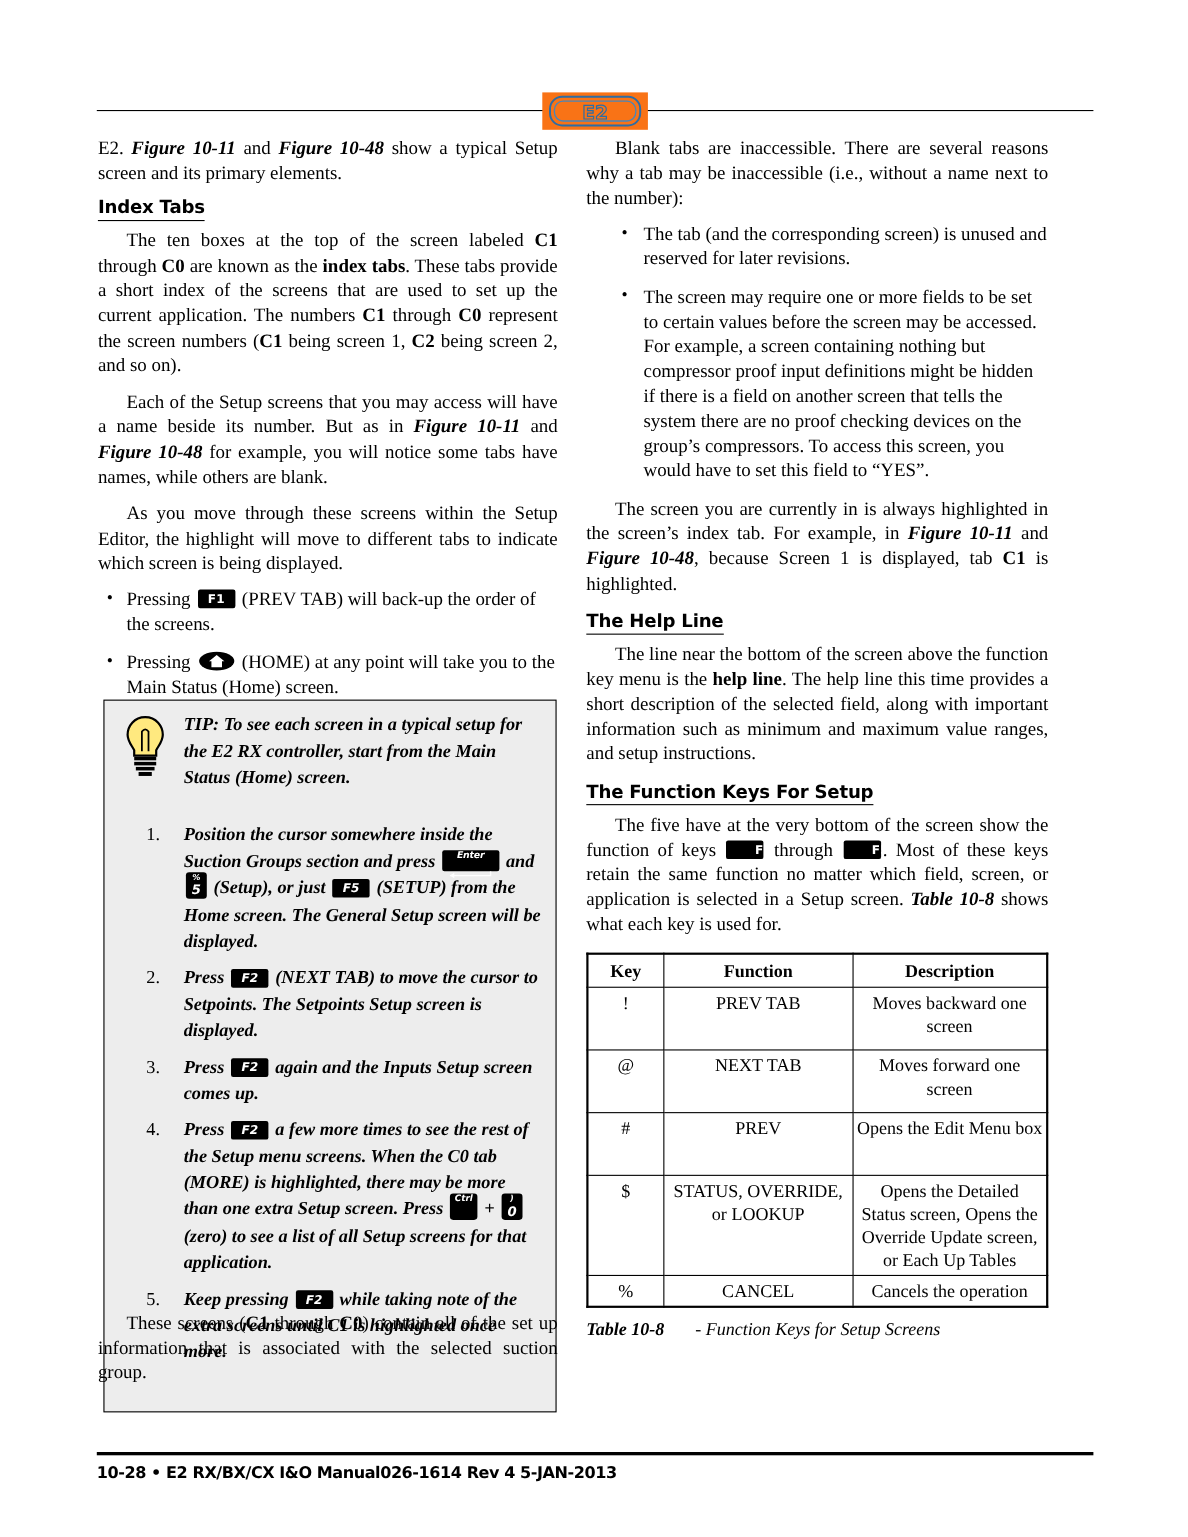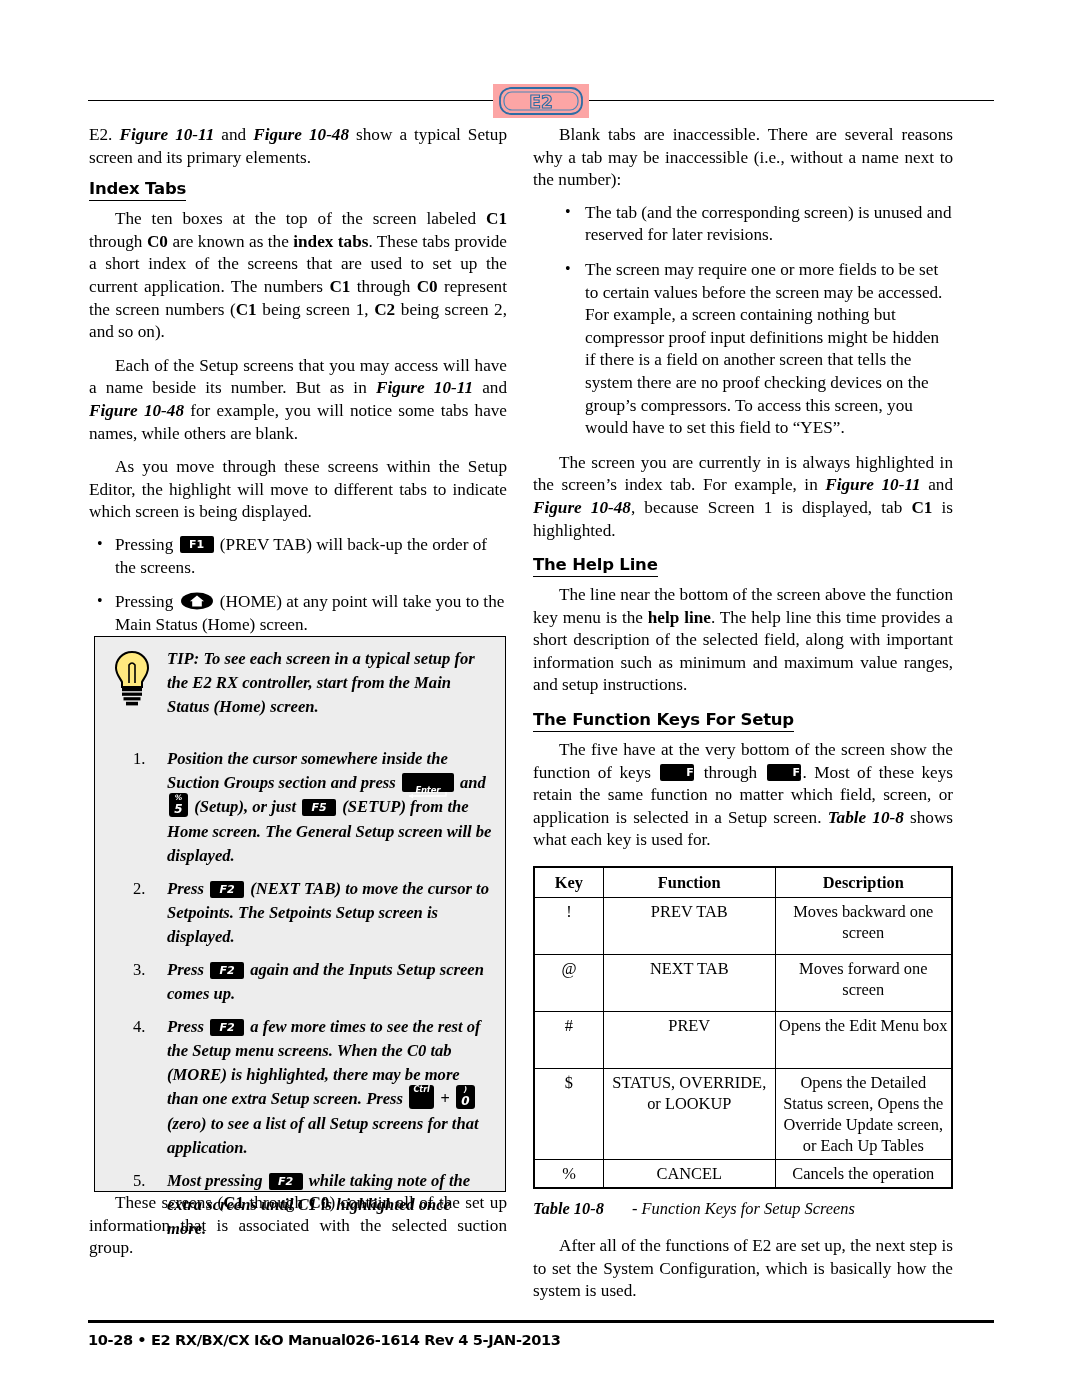--- a/index.html
+++ b/index.html
@@ -37,21 +37,21 @@
     width: 906px;
     height: 1px;
     background: #000;
   }
   .logo {
     position: absolute;
     left: 405px;
     top: -4px;
     width: 96px;
     height: 34px;
-    background: #fca5a5;
+    background: #f97316;
     display: flex;
     align-items: center;
     justify-content: center;
   }
   .logo svg { display: block; }
 
   
   .col-left {
     position: absolute;
     left: 89px;
@@ -141,21 +141,20 @@
     position: relative;
     top: -2px;
   }
   .key-enter .klabel {
     position: absolute;
     left: 0; right: 0;
     top: 0px;
     font-size: 8.5px;
     line-height: 10px;
     letter-spacing: -0.2px;
-    margin-top: 12px;
   }
   .key-enter .karrow {
     position: absolute;
     left: 6px;
     bottom: 3px;
     width: 40px;
     height: 7px;
   }
   .key-dual {
     width: 19px;
@@ -203,21 +202,21 @@
     top: -2px;
     margin: 0 2px;
   }
 
   
   .tipbox {
     position: absolute;
     left: 94px;
     top: 636px;
     width: 412px;
-    height: 556px;
+    height: 648px;
     border: 1.4px solid #000;
     background: #ededed;
     box-sizing: border-box;
     padding: 10px 12px 10px 10px;
   }
   .tip-head {
     position: relative;
     min-height: 96px;
   }
   .bulb {
@@ -396,21 +395,21 @@
       <li>
         <span>Press </span><span class="key key-f">F2</span><span> (NEXT TAB) to move the cursor to Setpoints. The Setpoints Setup screen is displayed.</span>
       </li>
       <li>
         <span>Press </span><span class="key key-f">F2</span><span> again and the Inputs Setup screen comes up.</span>
       </li>
       <li>
         <span>Press </span><span class="key key-f">F2</span><span> a few more times to see the rest of the Setup menu screens. When the C0 tab (MORE) is highlighted, there may be more than one extra Setup screen. Press </span><span class="key key-ctrl"><span class="ktop">Ctrl</span></span><span> + </span><span class="key key-dual"><span class="ktop">)</span><span class="kbot">0</span></span><span> (zero) to see a list of all Setup screens for that application.</span>
       </li>
       <li>
-        <span>Most pressing </span><span class="key key-f">F2</span><span> while taking note of the extra screens until C1 is highlighted once more.</span>
+        <span>Keep pressing </span><span class="key key-f">F2</span><span> while taking note of the extra screens until C1 is highlighted once more.</span>
       </li>
     </ol>
   </div>
 
   <div style="position:absolute; left:89px; top:1192px; width:418px;">
     <p class="indent">
       <span>These screens (</span><span class="bold">C1</span><span> through </span><span class="bold">C0</span><span>) contain all of the set up information that is associated with the selected suction group.</span>
     </p>
   </div>
 
@@ -475,21 +474,20 @@
             <td class="c-fn">CANCEL</td>
             <td class="c-desc">Cancels the operation</td>
           </tr>
         </tbody>
       </table>
       <div class="tbl-caption">
         <span class="bi">Table 10-8</span><span class="ital"> - Function Keys for Setup Screens</span>
       </div>
     </div>
 
-    <p class="indent" style="margin-top:16px;">After all of the functions of E2 are set up, the next step is to set the System Configuration, which is basically how the system is used.</p>
   </div>
 
   <div class="footer">
     <div class="footer-rule"></div>
     <div class="footer-inner">
       <span>10-28 • E2 RX/BX/CX I&amp;O Manual</span>
       <span>026-1614 Rev 4 5-JAN-2013</span>
     </div>
   </div>
 

